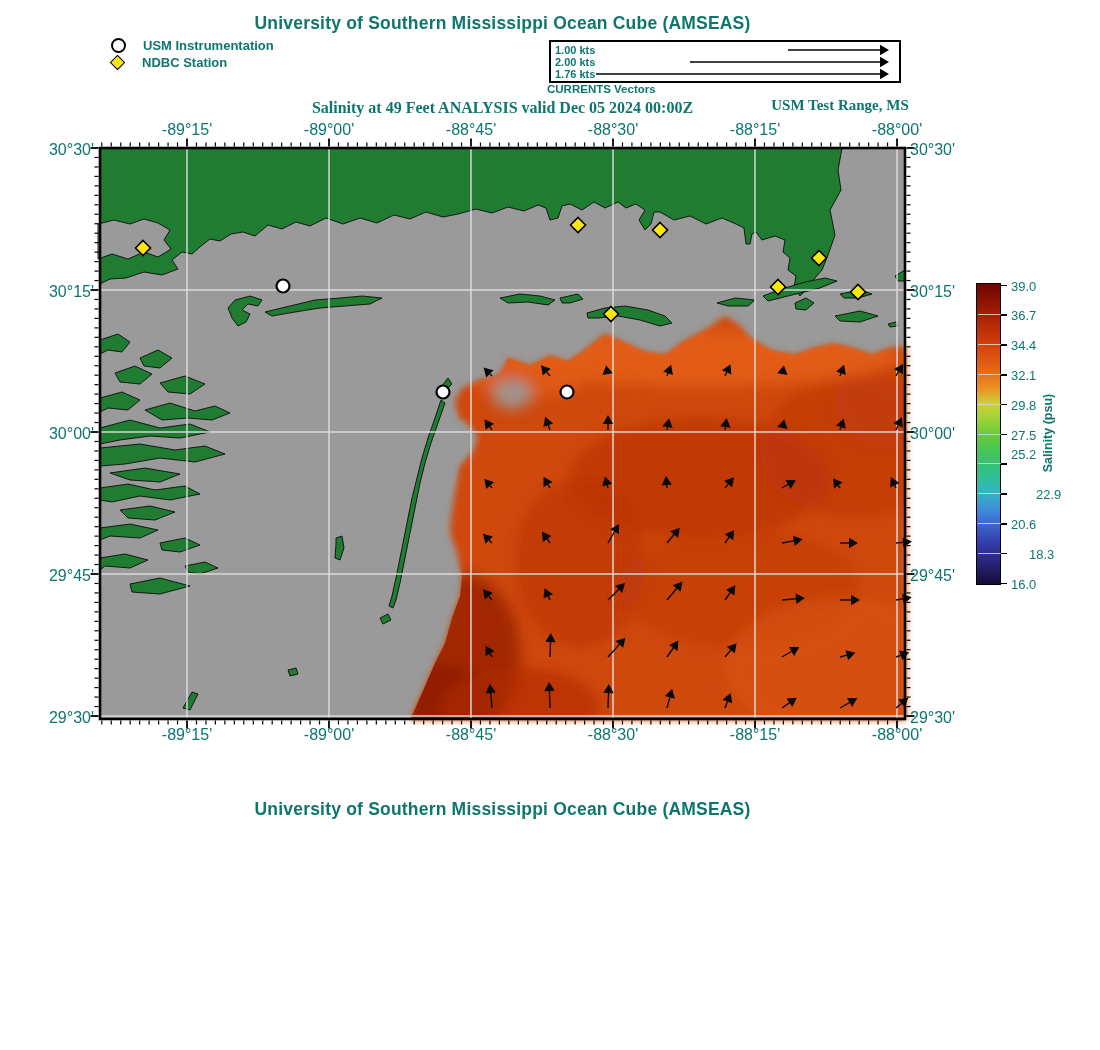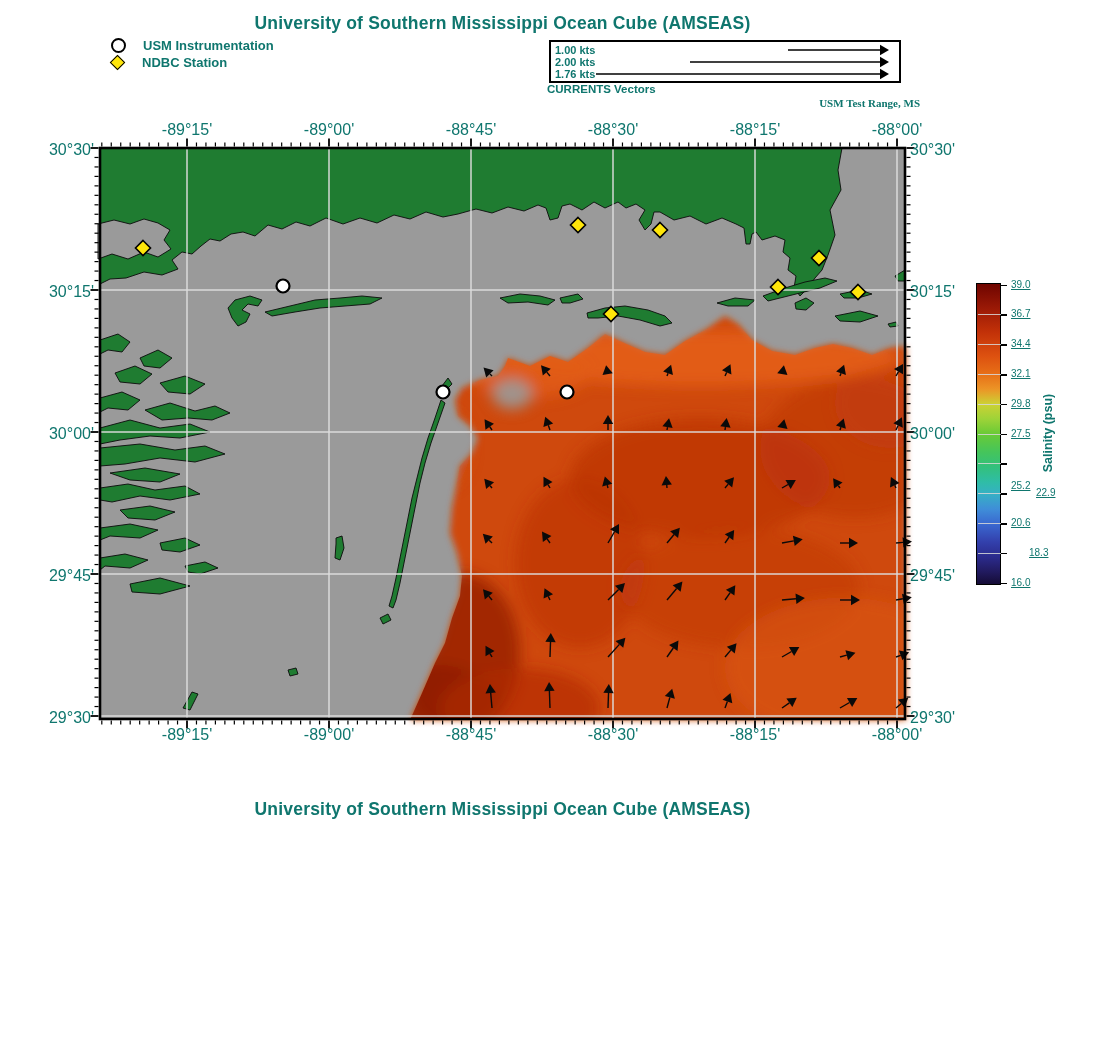--- a/index.html
+++ b/index.html
@@ -1,32 +1,32 @@
 <!DOCTYPE html>
 <html><head>
 <meta charset="utf-8">
 <style>
   html,body{margin:0;padding:0;background:#fff;}
   #page{position:relative;width:1100px;height:1050px;background:#ffffff;overflow:hidden;
         font-family:"Liberation Sans",sans-serif;color:#0f766e;}
   .abs{position:absolute;}
   .title{font-weight:bold;font-size:17.5px;text-align:center;letter-spacing:0.2px;}
   .subtitle{font-family:"Liberation Serif",serif;font-weight:bold;font-size:16px;text-align:center;}
-  .range-label{font-family:"Liberation Serif",serif;font-weight:bold;font-size:11px;text-align:right;}
+  .range-label{font-family:"Liberation Serif",serif;font-weight:bold;font-size:15px;text-align:center;}
   .legend-row{display:flex;align-items:center;height:17px;font-weight:bold;font-size:13px;gap:12px;}
   .sym-circle{width:11px;height:11px;border:2px solid #000;border-radius:50%;background:#fff;margin-right:5px;flex:0 0 auto;}
   .sym-diamond{width:9px;height:9px;border:1.5px solid #000;background:#ffe60a;transform:rotate(45deg);margin:0 7px 0 1px;flex:0 0 auto;}
   #kts-box{border:2px solid #000;background:#fff;}
   .kts-row{position:absolute;left:4px;font-weight:bold;font-size:11px;line-height:11px;}
   #currents-caption{font-weight:bold;font-size:11.5px;}
   .tick-label{position:absolute;font-size:16px;white-space:nowrap;}
   #cbar{border:1.6px solid #000;}
   .cb-dash{position:absolute;width:6px;height:1.6px;background:#000;}
   .cb-line{position:absolute;height:1px;background:#d8d8d8;opacity:.85;}
-  .cb-label{position:absolute;font-size:10px;white-space:nowrap;text-decoration:underline;}
+  .cb-label{position:absolute;font-size:13px;white-space:nowrap;}
   #cbar-title{font-weight:bold;font-size:12.5px;white-space:nowrap;
               transform:translate(-50%,-50%) rotate(-90deg);}
 </style>
 </head>
 <body>
 
 <div id="page">
 
   <div class="abs title" style="left:100px;top:13px;width:805px;">University of Southern Mississippi Ocean Cube (AMSEAS)</div>
 
@@ -49,20 +49,21 @@
         <polygon points="338,20 329,25.2 329,14.8" fill="#000"></polygon>
         <line x1="45" y1="32" x2="329" y2="32" stroke="#000" stroke-width="1.6"></line>
         <polygon points="338,32 329,37.2 329,26.8" fill="#000"></polygon>
       </svg>
   <div class="kts-row" style="top: 3px;">1.00 kts</div>
       <div class="kts-row" style="top: 15px;">2.00 kts</div>
       <div class="kts-row" style="top: 27px;">1.76 kts</div>
     </div>
   <div id="currents-caption" class="abs" style="left:547px;top:83px;">CURRENTS Vectors</div>
 
+  <div class="abs subtitle" style="left:100px;top:99px;width:805px;">Salinity at 49 Feet ANALYSIS valid Dec 05 2024 00:00Z</div>
   <div class="abs range-label" style="left:760px;top:97px;width:160px;">USM Test Range, MS</div>
 
   <svg id="map-svg" class="abs" style="left:88px;top:136px;" width="829" height="595" viewBox="-12 -12 829 595">
       <defs>
         <clipPath id="fclip">
           <path d="M408,210 L430,218 L450,208 L468,214 L488,200 L505,186 L522,194 L545,204 L565,207 L585,193 L607,181 L625,168 L638,176 L652,192 L672,203 L695,207 L715,200 L733,196 L752,200 L772,207 L790,200 L806,198 L806,572 L310,572 L322,545 L335,515 L345,495 L352,470 L360,448 L362,428 L357,405 L350,385 L352,360 L356,340 L360,318 L372,305 L378,290 L370,278 L358,268 L355,252 L362,240 L380,232 L398,228 L405,218 Z"></path>
         </clipPath>
         <filter id="fblur" x="-20%" y="-20%" width="140%" height="140%">
           <feGaussianBlur stdDeviation="3"></feGaussianBlur>
         </filter>
@@ -598,21 +599,21 @@
       <div class="cb-line" style="left: 977.6px; top: 373.97px; width: 23px;"></div>
       <div class="cb-label" style="left: 1011px; top: 367.97px;">32.1</div>
       <div class="cb-dash" style="left: 1001px; top: 403.76px;"></div>
       <div class="cb-line" style="left: 977.6px; top: 403.76px; width: 23px;"></div>
       <div class="cb-label" style="left: 1011px; top: 397.76px;">29.8</div>
       <div class="cb-dash" style="left: 1001px; top: 433.55px;"></div>
       <div class="cb-line" style="left: 977.6px; top: 433.55px; width: 23px;"></div>
       <div class="cb-label" style="left: 1011px; top: 427.55px;">27.5</div>
       <div class="cb-dash" style="left: 1001px; top: 463.34px;"></div>
       <div class="cb-line" style="left: 977.6px; top: 463.34px; width: 23px;"></div>
-      <div class="cb-label" style="left: 1011px; top: 480px;">25.2</div>
+      <div class="cb-label" style="left: 1011px; top: 447px;">25.2</div>
       <div class="cb-dash" style="left: 1001px; top: 493.13px;"></div>
       <div class="cb-line" style="left: 977.6px; top: 493.13px; width: 23px;"></div>
       <div class="cb-label" style="left: 1011px; top: 487.13px; margin-left: 25px;">22.9</div>
       <div class="cb-dash" style="left: 1001px; top: 522.92px;"></div>
       <div class="cb-line" style="left: 977.6px; top: 522.92px; width: 23px;"></div>
       <div class="cb-label" style="left: 1011px; top: 516.92px;">20.6</div>
       <div class="cb-dash" style="left: 1001px; top: 552.71px;"></div>
       <div class="cb-line" style="left: 977.6px; top: 552.71px; width: 23px;"></div>
       <div class="cb-label" style="left: 1011px; top: 546.71px; margin-left: 18px;">18.3</div>
       <div class="cb-dash" style="left: 1001px; top: 582.5px;"></div>

